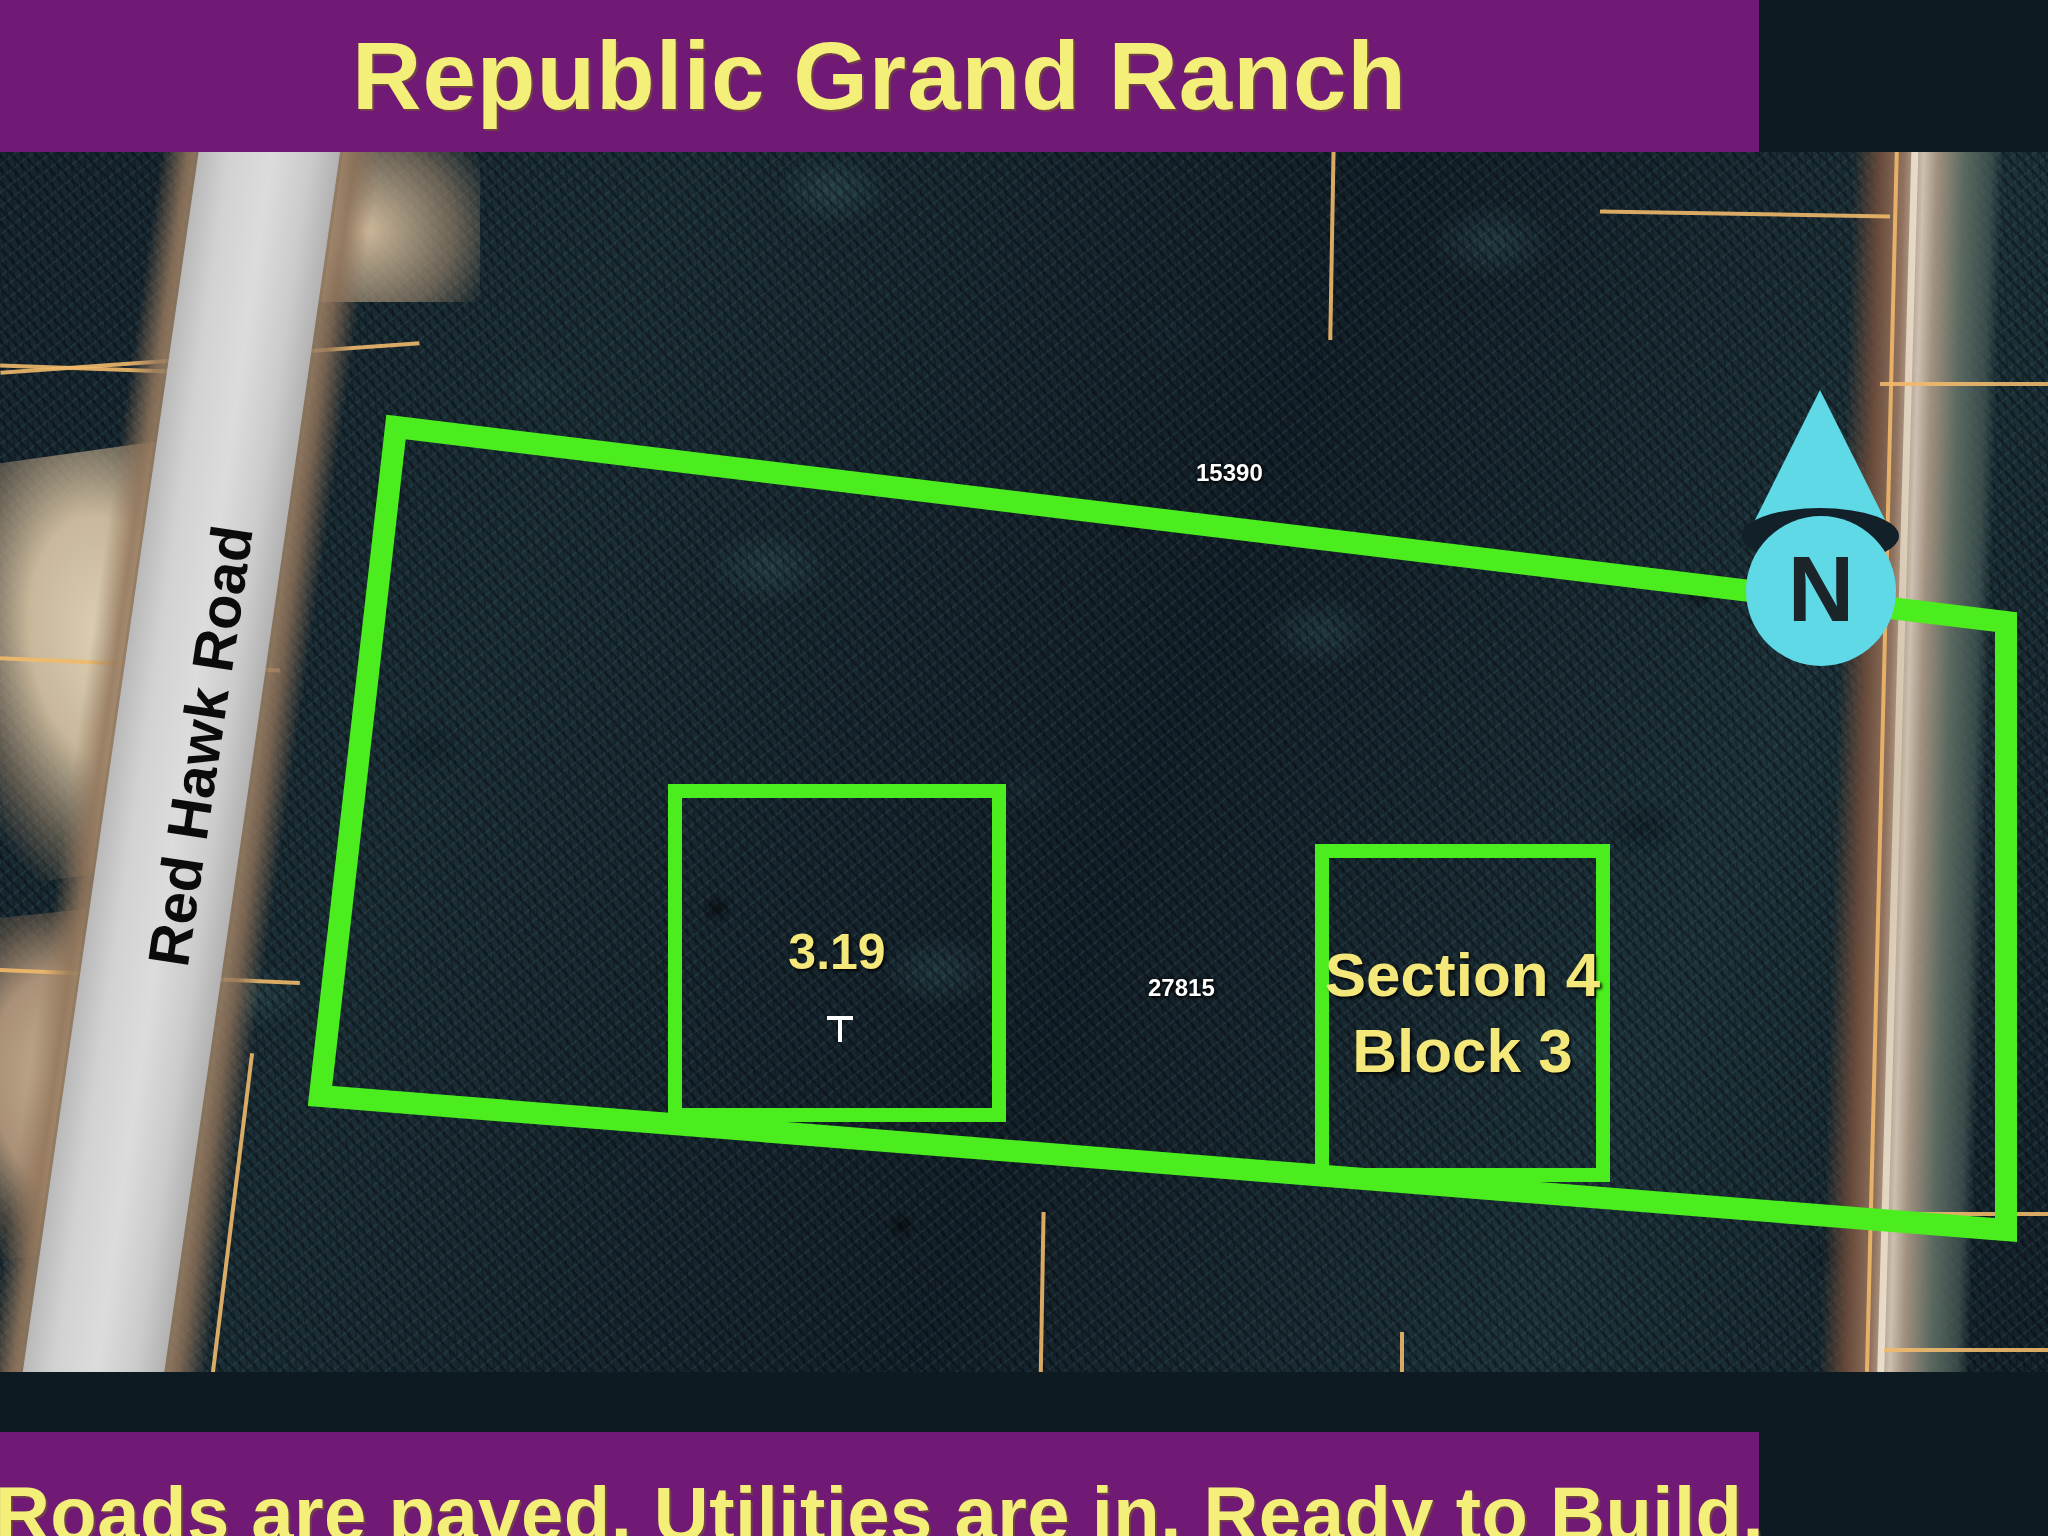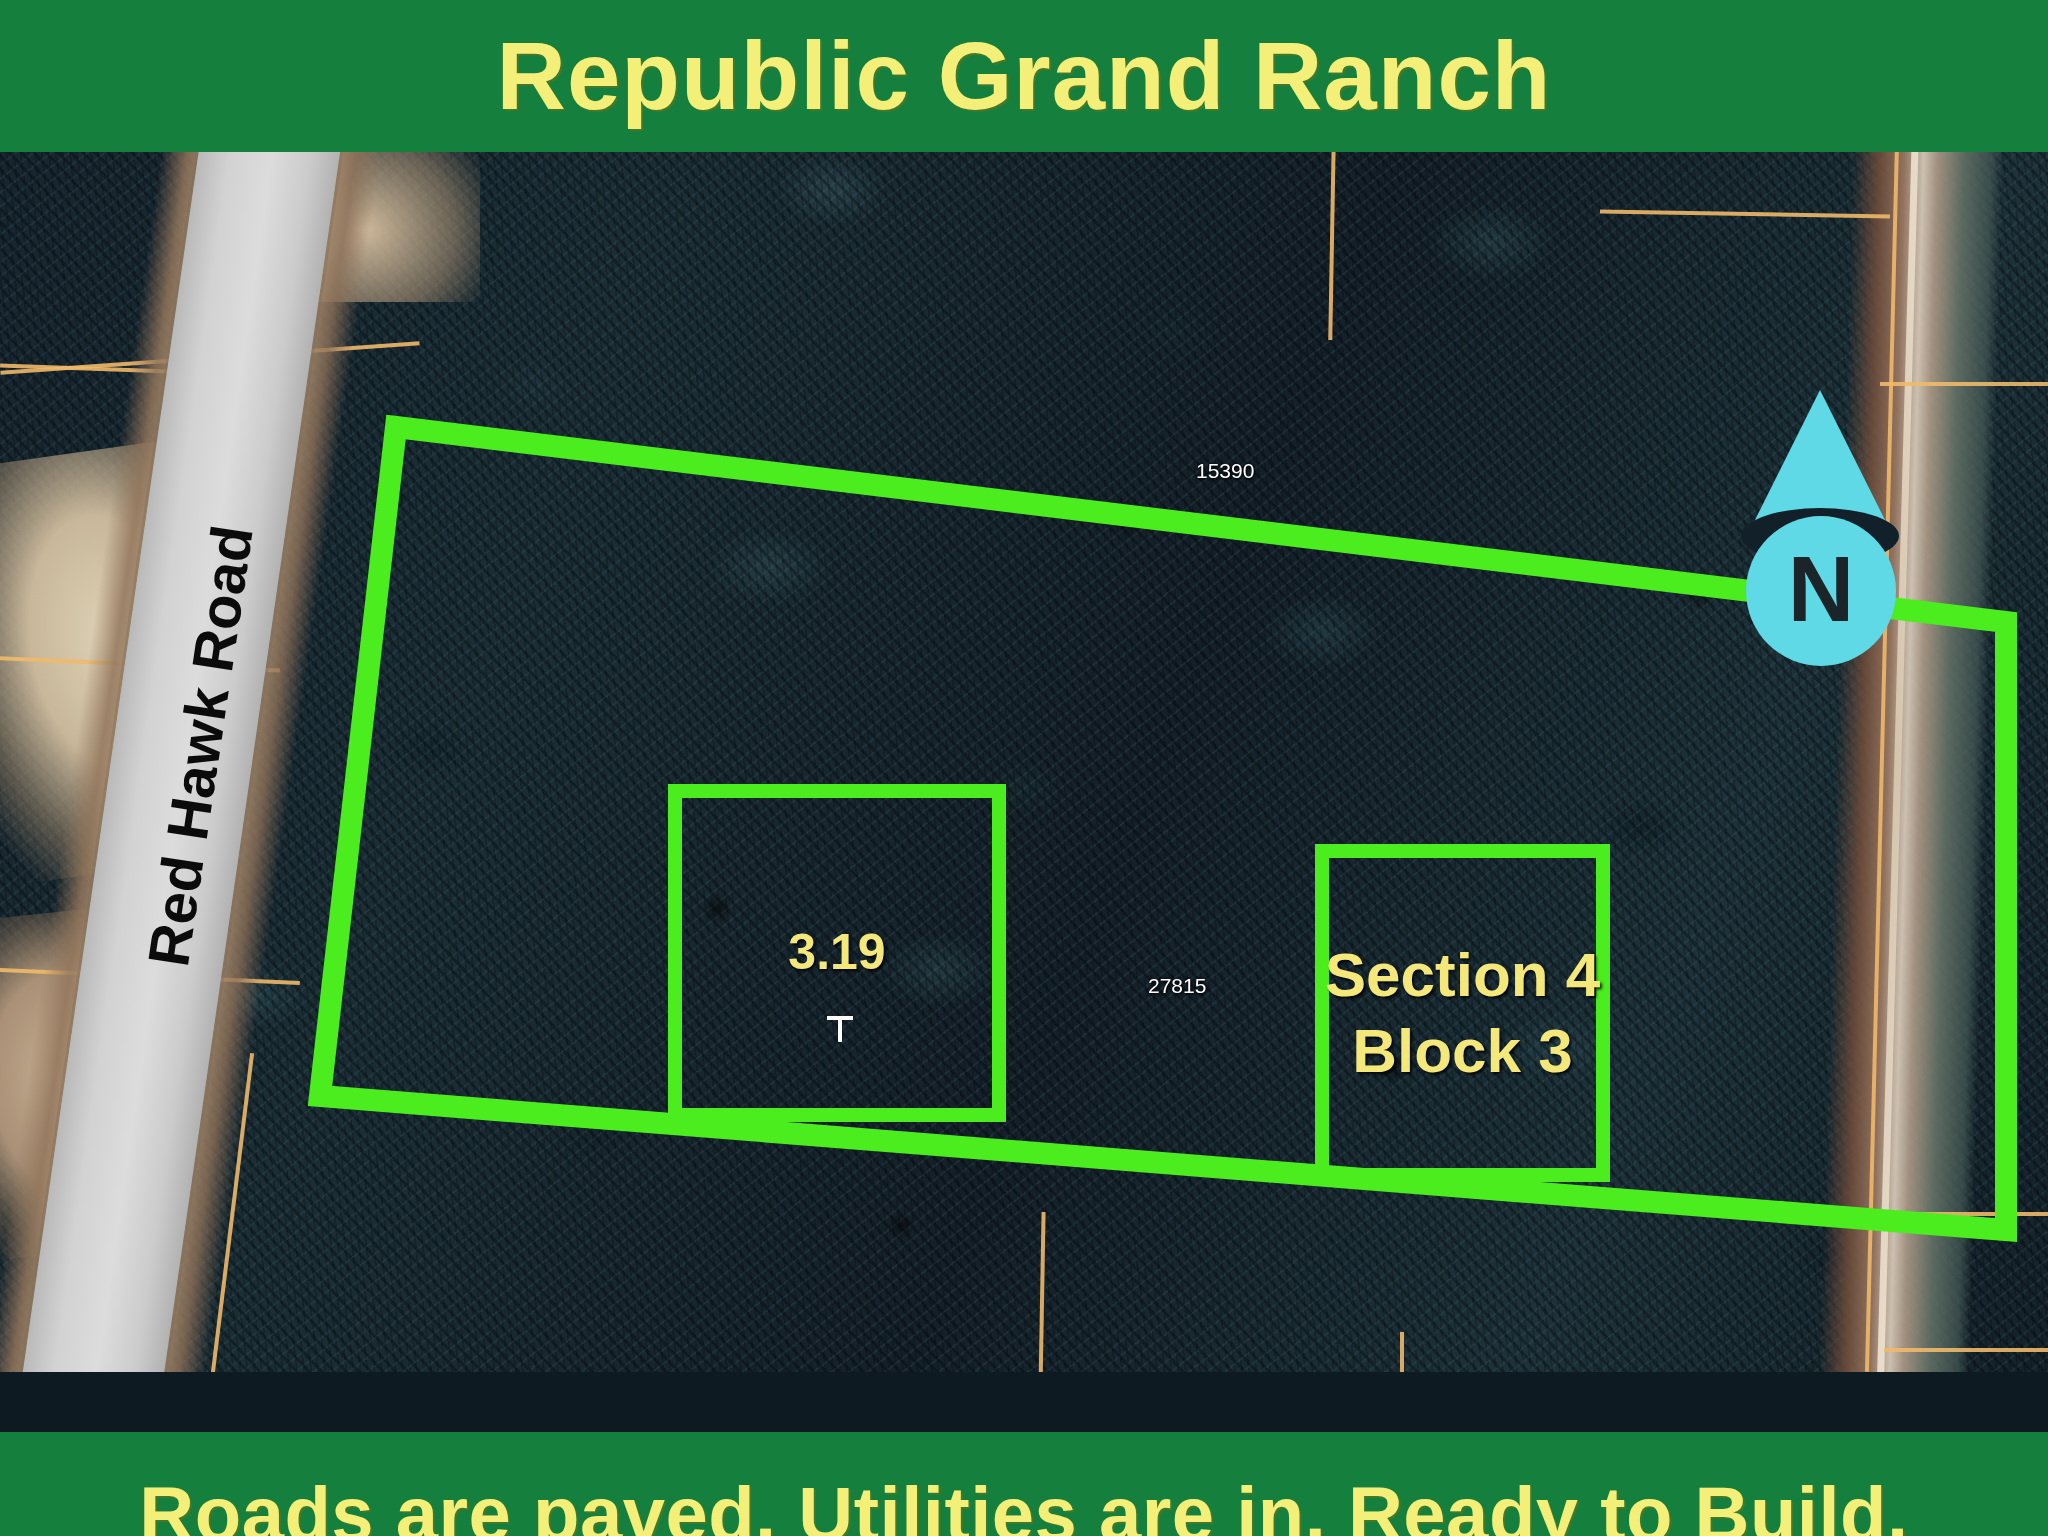--- a/index.html
+++ b/index.html
@@ -9,22 +9,22 @@
   #page{
     position:relative;
     width:2048px;
     height:1536px;
     overflow:hidden;
     background:#0d1a22;
   }
 
   
   .banner{
-    position:absolute; left:0; width:2048px;
-    background:#15803d;
+    position:absolute; left:0; width:1759px;
+    background:#701a75;
     display:flex; align-items:center; justify-content:center;
     z-index:60;
   }
   #header-banner{ top:0; height:152px; }
   #footer-banner{ top:1432px; height:164px; }
 
   #header-title{
     font-size:96px; font-weight:bold; color:#f3ef79;
     letter-spacing:1px; line-height:1;
     text-shadow:2px 2px 0 rgba(120,110,20,.45);
@@ -196,21 +196,21 @@
     box-shadow:0 0 2px rgba(0,0,0,.8);
   }
   #map-cursor::before{
     content:""; position:absolute; left:-11px; top:0;
     width:26px; height:4px; background:#fff;
   }
 
   
   .parcel-num{
     position:absolute;
-    font-size:21px; font-weight:normal; color:#ffffff;
+    font-size:24px; font-weight:bold; color:#ffffff;
     text-shadow:1px 1px 3px rgba(0,0,0,.95), 0 0 4px rgba(0,0,0,.8);
     white-space:nowrap;
   }
   #parcel-num-15390{ left:1196px; top:307px; }
   #parcel-num-15386{ left:1148px; top:822px; }
 
   
   #compass{
     position:absolute; left:1735px; top:238px;
     width:170px; height:290px;

